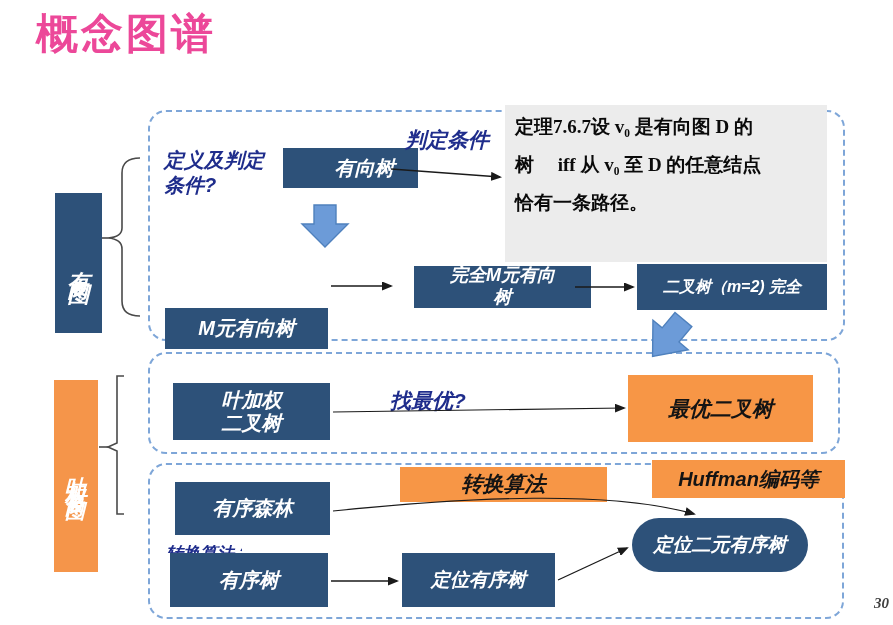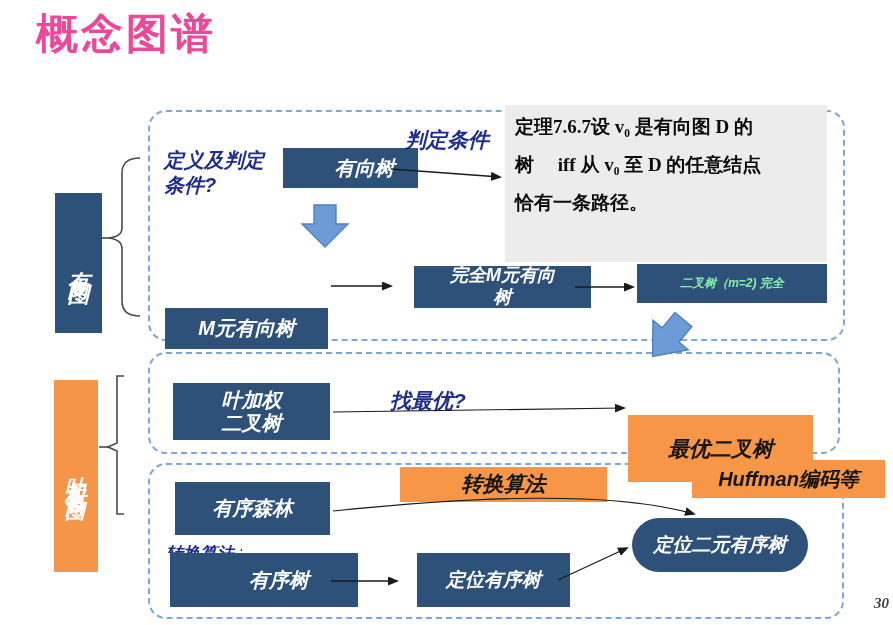--- a/index.html
+++ b/index.html
@@ -71,42 +71,42 @@
     <div>定理7.6.7设 v₀ 是有向图 D 的</div>
     <div>树　 iff 从 v₀ 至 D 的任意结点</div>
     <div>恰有一条路径。</div>
   </div>
 
   <div class="abs node" style="left:165px;top:265px;width:163px;height:41px;font-size:20px;margin-top:43px;">M元有向树</div>
   <div class="abs node" style="left:414px;top:266px;width:177px;height:42px;font-size:18px;line-height:1.2;">
     <div>完全M元有向</div>
     <div>树</div>
   </div>
-  <div class="abs node" style="left:637px;top:264px;width:190px;height:39px;font-size:12px;color:#86efac;">二叉树（m=2) 完全</div>
+  <div class="abs node" style="left:637px;top:264px;width:190px;height:46px;font-size:16px;color:#ffffff;">二叉树（m=2) 完全</div>
 
   <div class="abs node" style="left:173px;top:383px;width:157px;height:57px;font-size:20px;">
     <div>叶加权</div>
     <div>二叉树</div>
   </div>
   <div class="abs annot" style="left:390px;top:388px;font-size:21px;">找最优?</div>
-  <div class="abs onode" style="left:628px;top:375px;width:185px;height:67px;font-size:21px;line-height:1.3;margin-top:40px;">
+  <div class="abs onode" style="left:628px;top:375px;width:185px;height:67px;font-size:21px;line-height:1.3;">
     <div>最优二叉树</div>
   </div>
 
   <div class="abs onode" style="left:400px;top:467px;width:207px;height:35px;font-size:21px;">转换算法</div>
-  <div class="abs onode" style="left:652px;top:460px;width:193px;height:38px;font-size:20px;margin-left:40px;">Huffman编码等</div>
+  <div class="abs onode" style="left:652px;top:460px;width:193px;height:38px;font-size:20px;">Huffman编码等</div>
 
   <div class="abs node" style="left:175px;top:482px;width:155px;height:53px;font-size:20px;">有序森林</div>
 
   <div id="obscured" class="abs" style="left:166px;top:545px;">
     <span>转换算法？</span>
   </div>
 
-  <div class="abs node" style="left:170px;top:553px;width:158px;height:54px;font-size:20px;padding-left:30px;">有序树</div>
-  <div class="abs node" style="left:402px;top:553px;width:153px;height:54px;font-size:19px;margin-left:15px;">定位有序树</div>
+  <div class="abs node" style="left:170px;top:553px;width:158px;height:54px;font-size:20px;">有序树</div>
+  <div class="abs node" style="left:402px;top:553px;width:153px;height:54px;font-size:19px;">定位有序树</div>
   <div class="abs node" style="left:632px;top:518px;width:176px;height:54px;font-size:19px;border-radius:27px;">定位二元有序树</div>
 
   <div id="page-num" class="abs" style="left:874px;top:595px;">30</div>
 
   <svg class="overlay" viewBox="0 0 893 625">
     <defs>
       <marker id="ah" markerWidth="11" markerHeight="9" refX="9" refY="4.5" orient="auto" markerUnits="userSpaceOnUse">
         <path d="M0,0 L11,4.5 L0,9 z" fill="#1a1a1a"></path>
       </marker>
     </defs>

